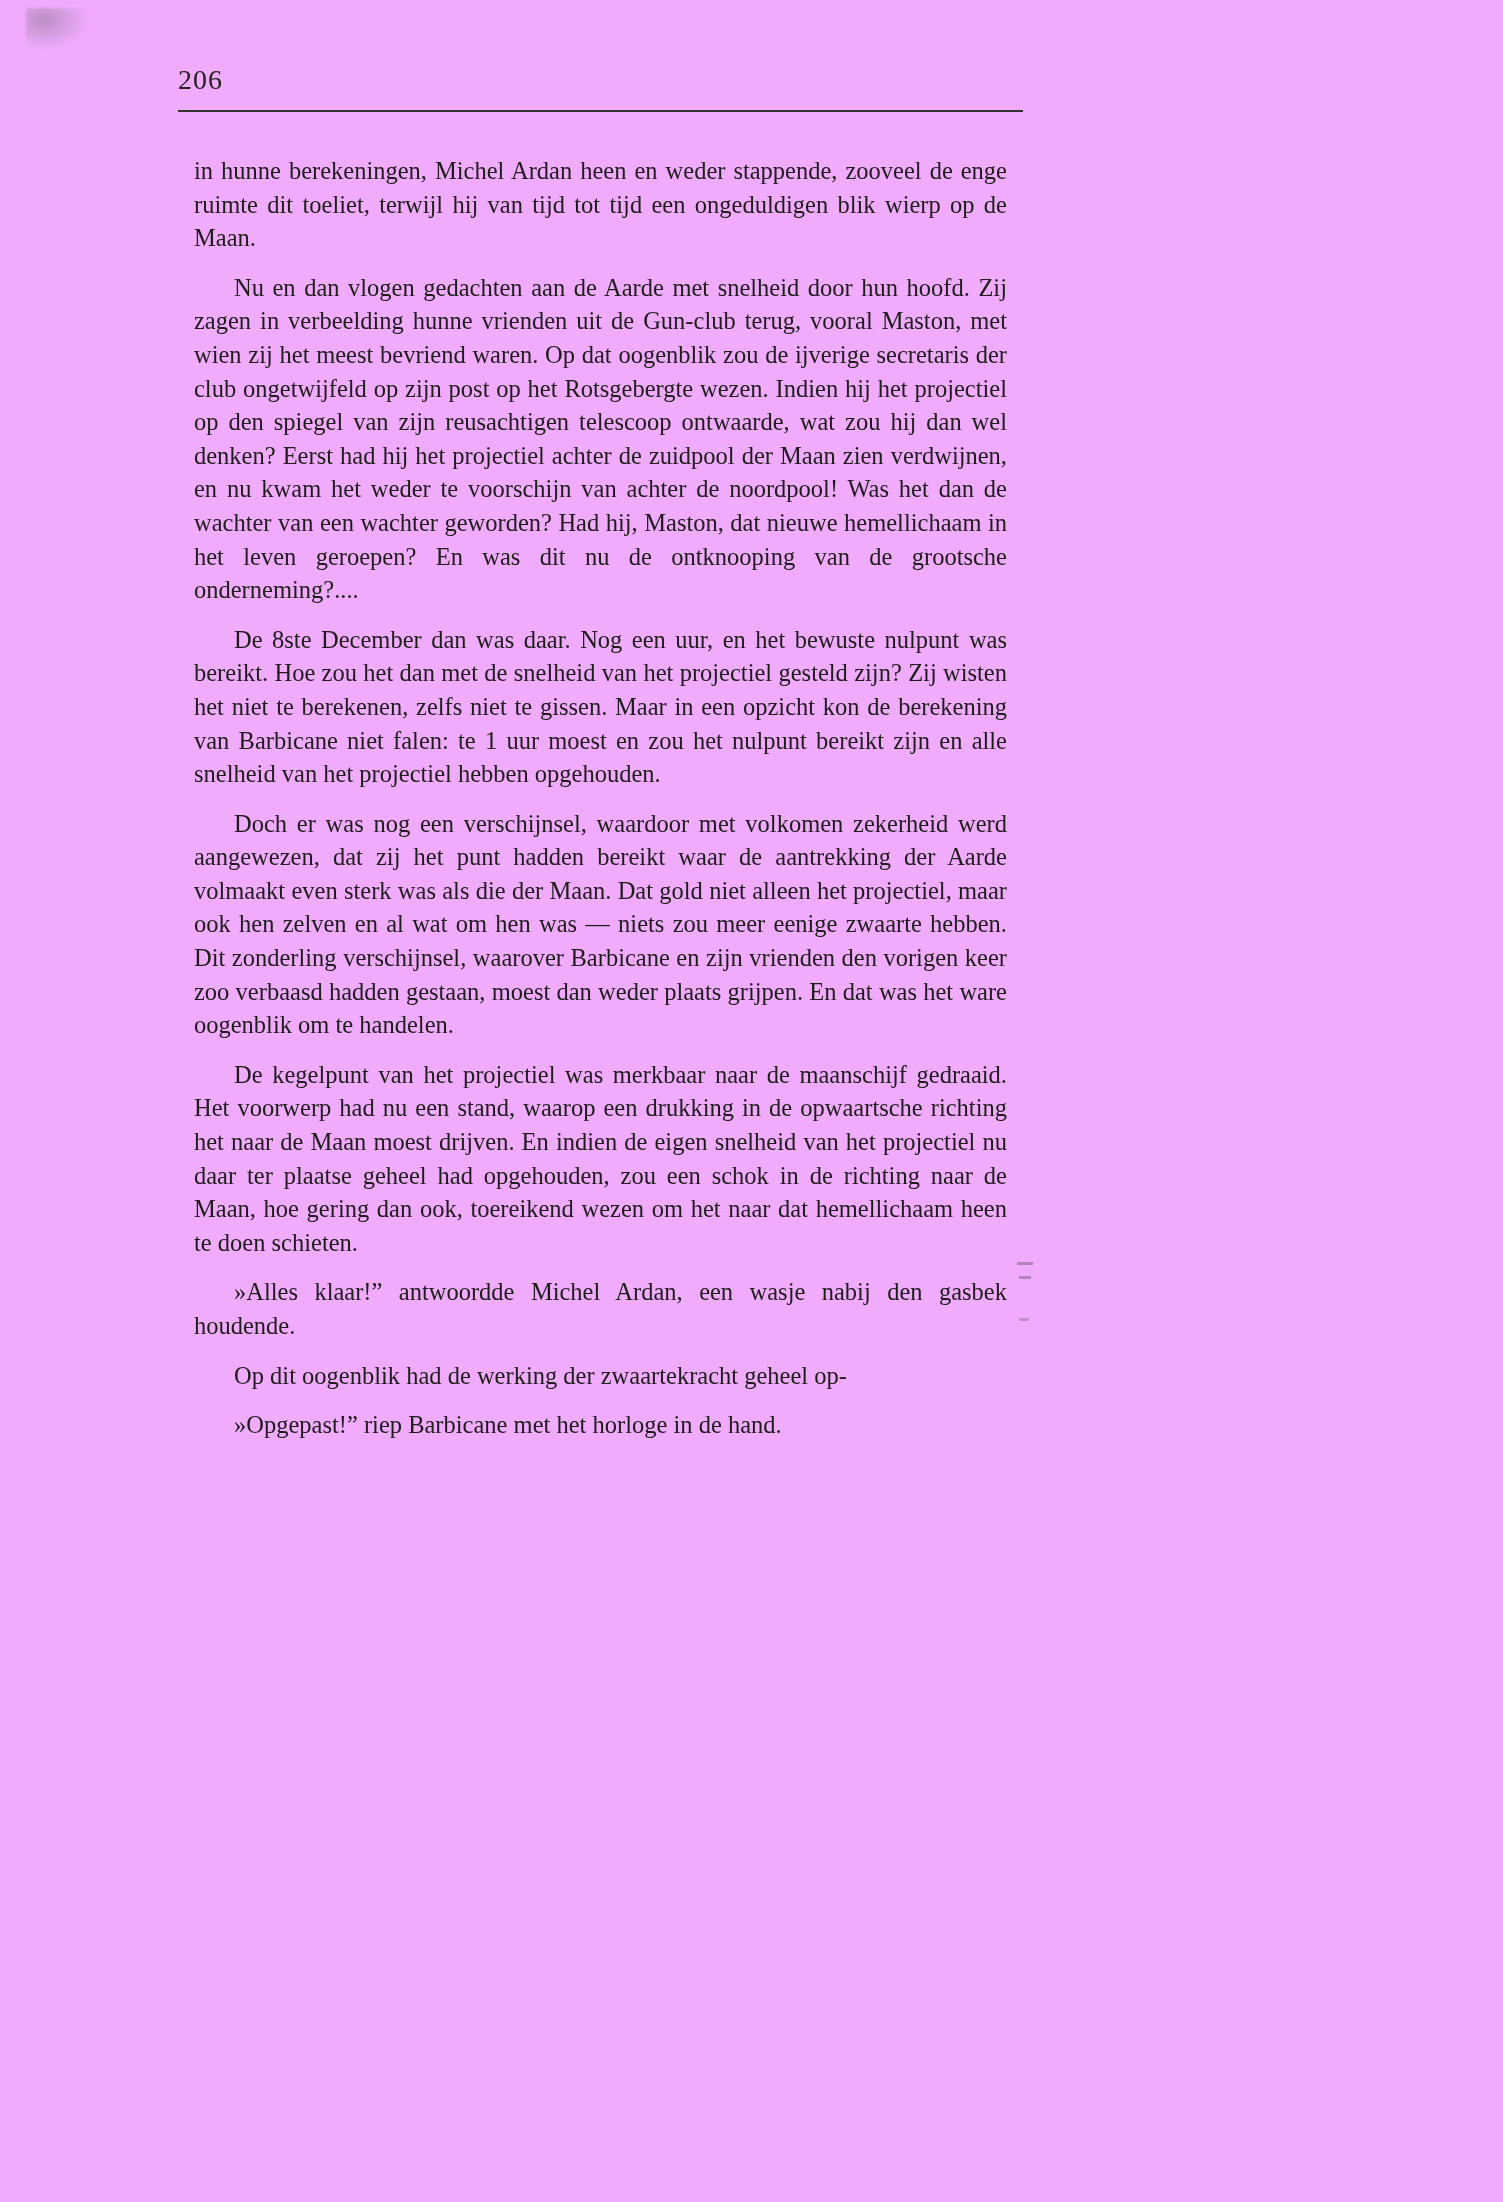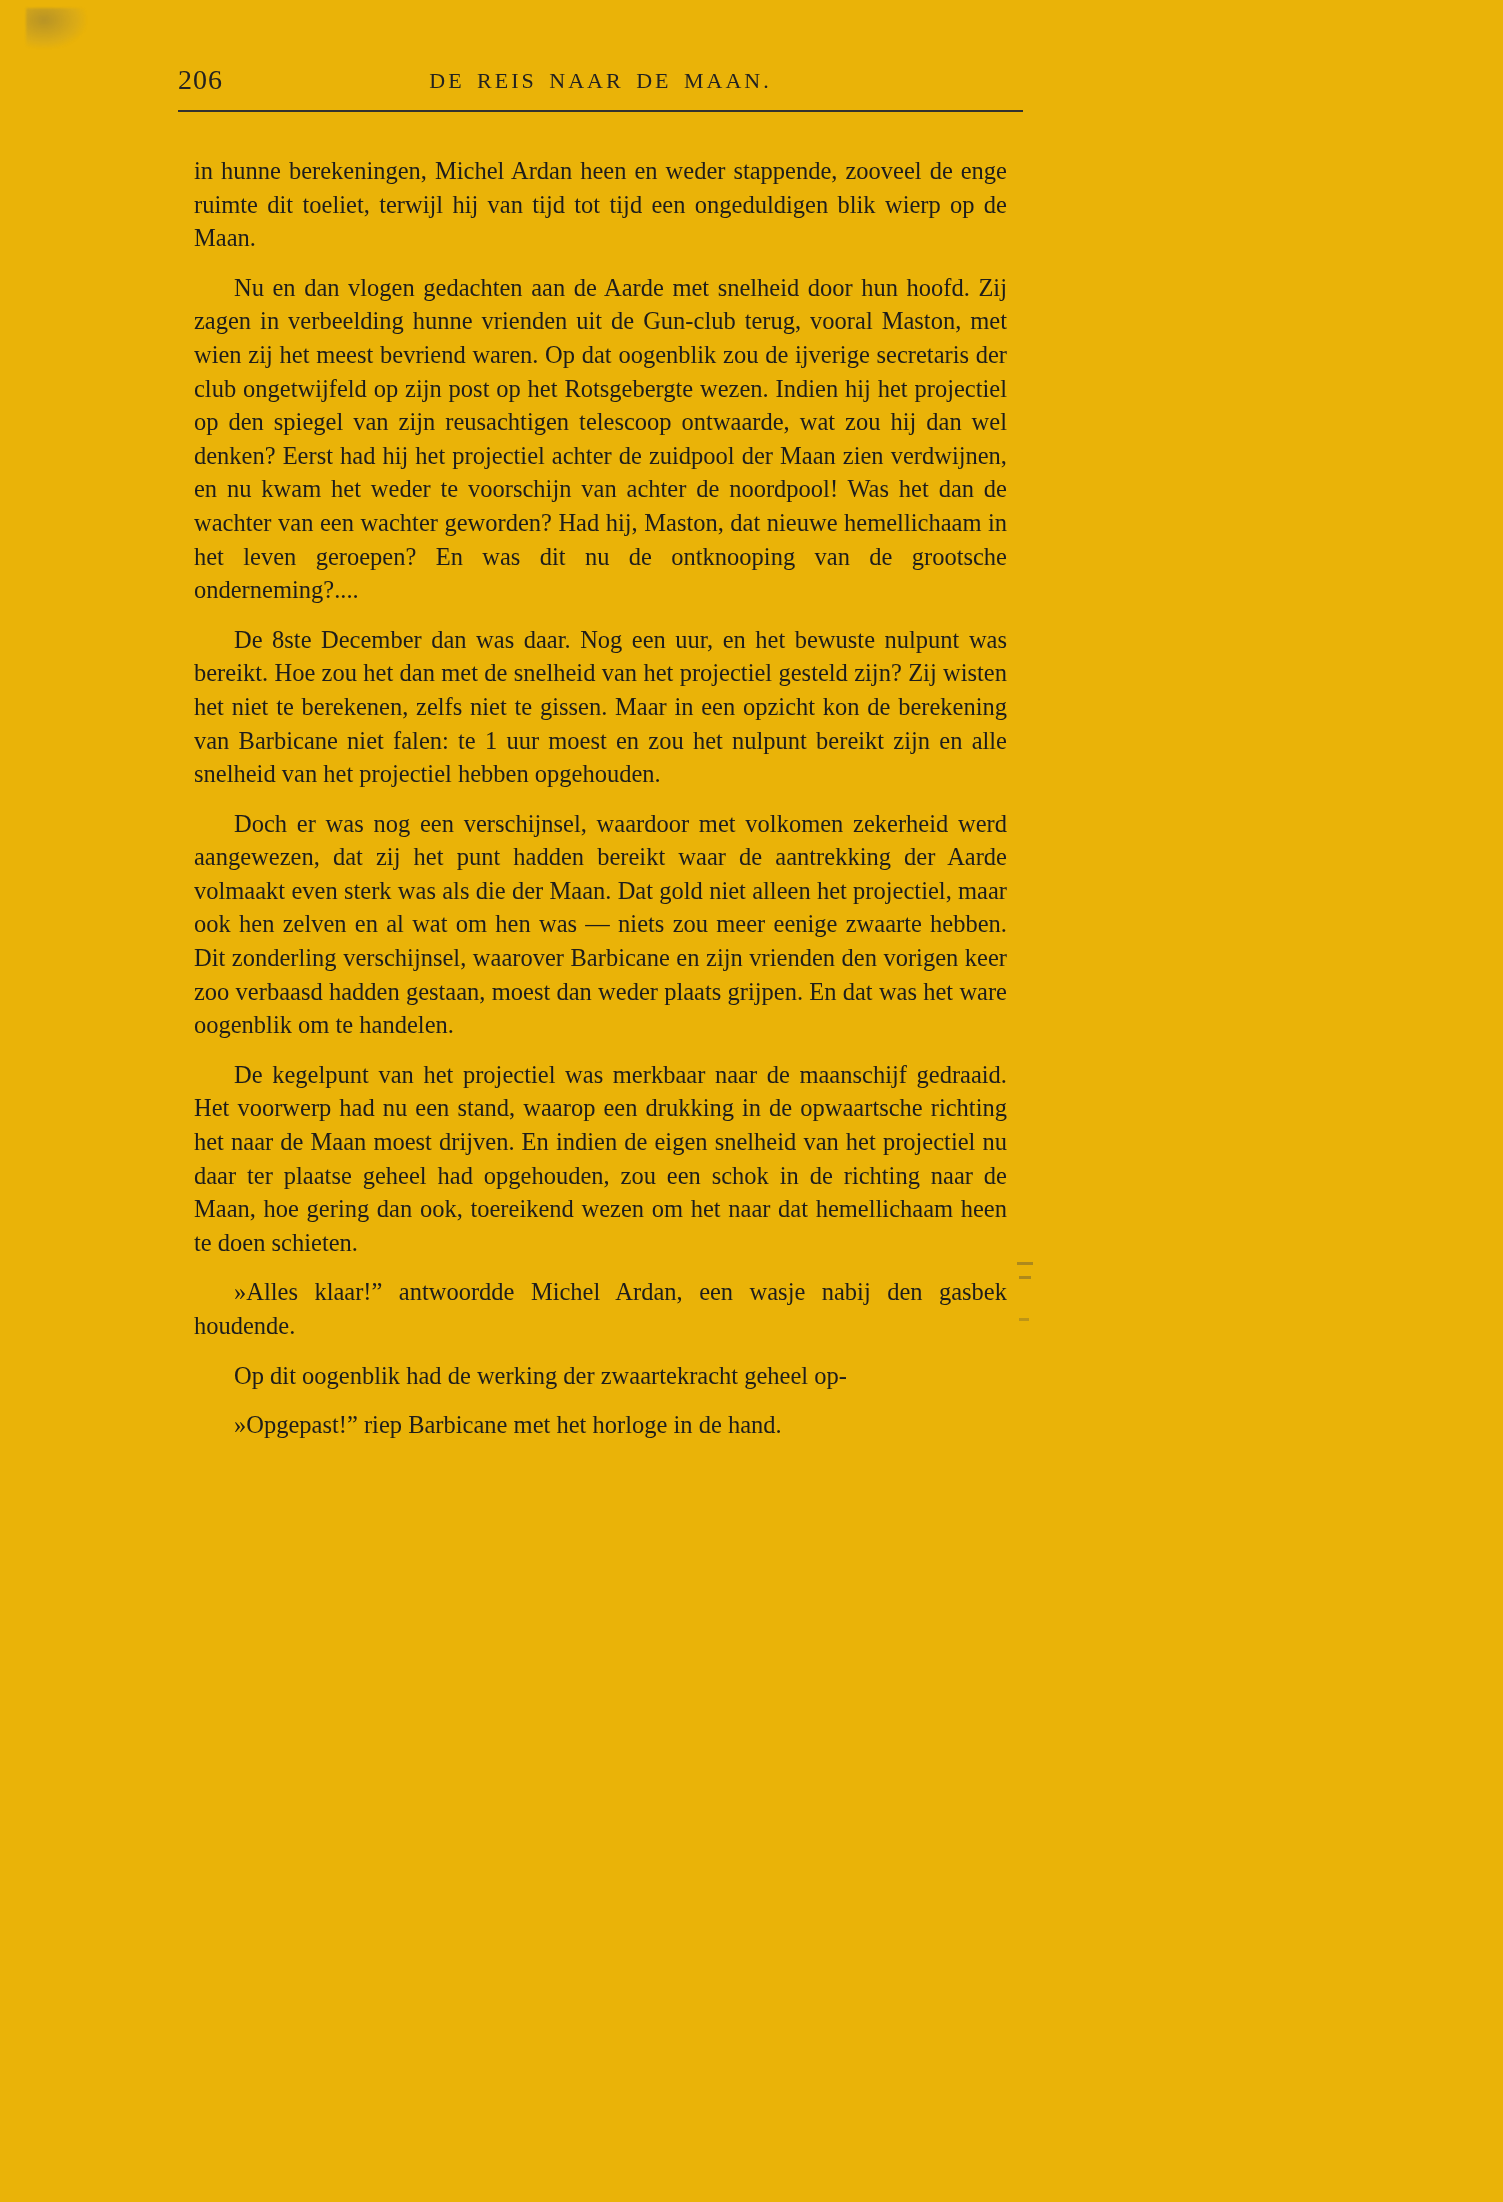--- a/index.html
+++ b/index.html
@@ -6,21 +6,21 @@
   body {
     width: 1503px;
     height: 2202px;
     background: #e8e6e1;
     font-family: "Liberation Serif", "DejaVu Serif", serif;
   }
   .page {
     position: relative;
     width: 1503px;
     height: 2202px;
-    background: #eab308;
+    background: #f0abfc;
     color: #201f1d;
     overflow: hidden;
   }
   
   .smudge {
     position: absolute;
     left: 26px;
     top: 8px;
     width: 60px;
     height: 40px;
@@ -95,21 +95,20 @@
 
 <div class="page">
 
   <div class="smudge"></div>
   <div class="artifact-dash a1"></div>
   <div class="artifact-dash a2"></div>
   <div class="artifact-dash a3"></div>
 
   <div class="header">
     <span class="page-number">206</span>
-    <span class="running-title">DE REIS NAAR DE MAAN.</span>
   </div>
 
   <div class="header-rule"></div>
 
   <div class="text-block">
     <p class="noindent">in hunne berekeningen, Michel Ardan heen en weder stappende, zooveel de enge ruimte dit toeliet, terwijl hij van tijd tot tijd een ongeduldigen blik wierp op de Maan.</p>
     <p>Nu en dan vlogen gedachten aan de Aarde met snelheid door hun hoofd. Zij zagen in verbeelding hunne vrienden uit de Gun-club terug, vooral Maston, met wien zij het meest bevriend waren. Op dat oogenblik zou de ijverige secretaris der club ongetwijfeld op zijn post op het Rotsgebergte wezen. Indien hij het projectiel op den spiegel van zijn reusachtigen telescoop ontwaarde, wat zou hij dan wel denken? Eerst had hij het projectiel achter de zuidpool der Maan zien verdwijnen, en nu kwam het weder te voorschijn van achter de noordpool! Was het dan de wachter van een wachter geworden? Had hij, Maston, dat nieuwe hemellichaam in het leven geroepen? En was dit nu de ontknooping van de grootsche onderneming?....</p>
     <p>De 8ste December dan was daar. Nog een uur, en het bewuste nulpunt was bereikt. Hoe zou het dan met de snelheid van het projectiel gesteld zijn? Zij wisten het niet te berekenen, zelfs niet te gissen. Maar in een opzicht kon de berekening van Barbicane niet falen: te 1 uur moest en zou het nulpunt bereikt zijn en alle snelheid van het projectiel hebben opgehouden.</p>
     <p>Doch er was nog een verschijnsel, waardoor met volkomen zekerheid werd aangewezen, dat zij het punt hadden bereikt waar de aantrekking der Aarde volmaakt even sterk was als die der Maan. Dat gold niet alleen het projectiel, maar ook hen zelven en al wat om hen was — niets zou meer eenige zwaarte hebben. Dit zonderling verschijnsel, waarover Barbicane en zijn vrienden den vorigen keer zoo verbaasd hadden gestaan, moest dan weder plaats grijpen. En dat was het ware oogenblik om te handelen.</p>
     <p>De kegelpunt van het projectiel was merkbaar naar de maanschijf gedraaid. Het voorwerp had nu een stand, waarop een drukking in de opwaartsche richting het naar de Maan moest drijven. En indien de eigen snelheid van het projectiel nu daar ter plaatse geheel had opgehouden, zou een schok in de richting naar de Maan, hoe gering dan ook, toereikend wezen om het naar dat hemellichaam heen te doen schieten.</p>

